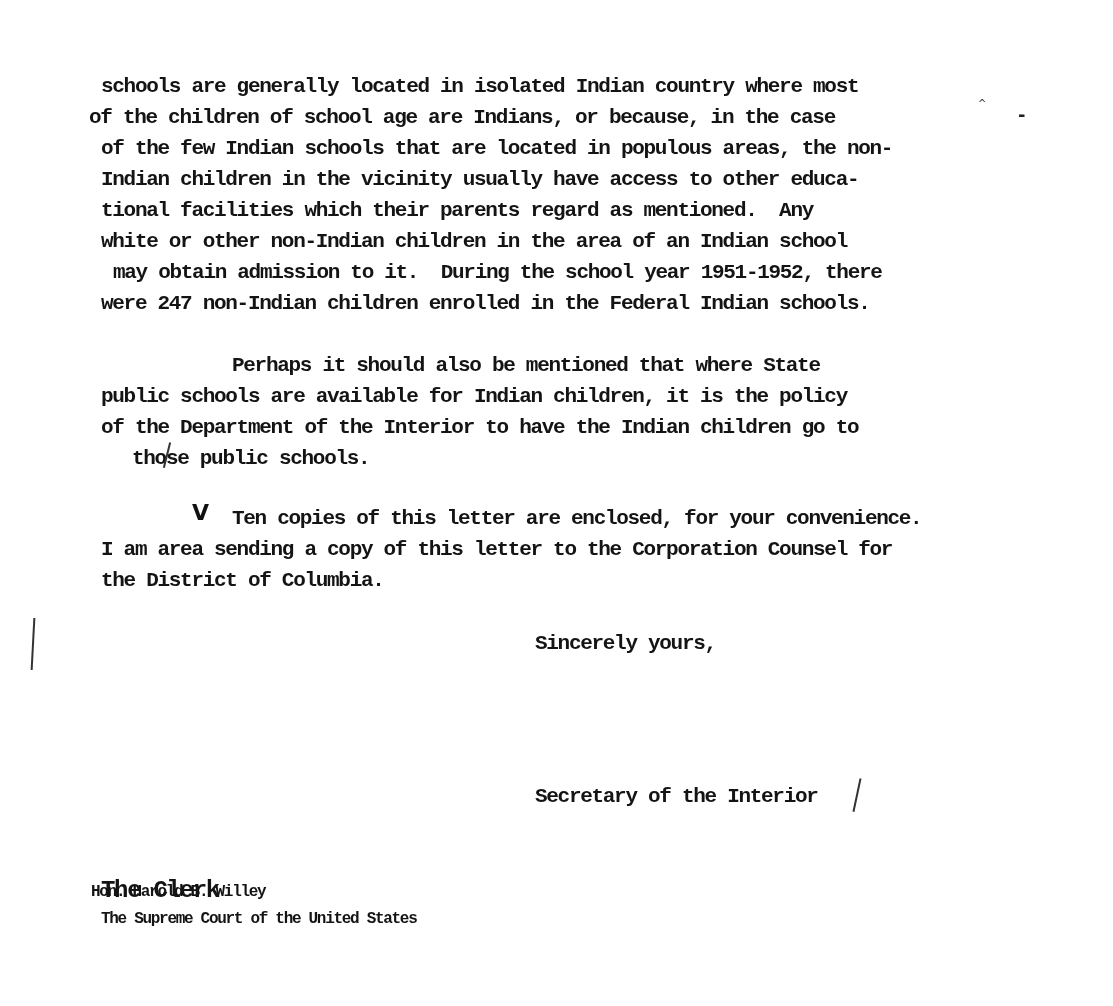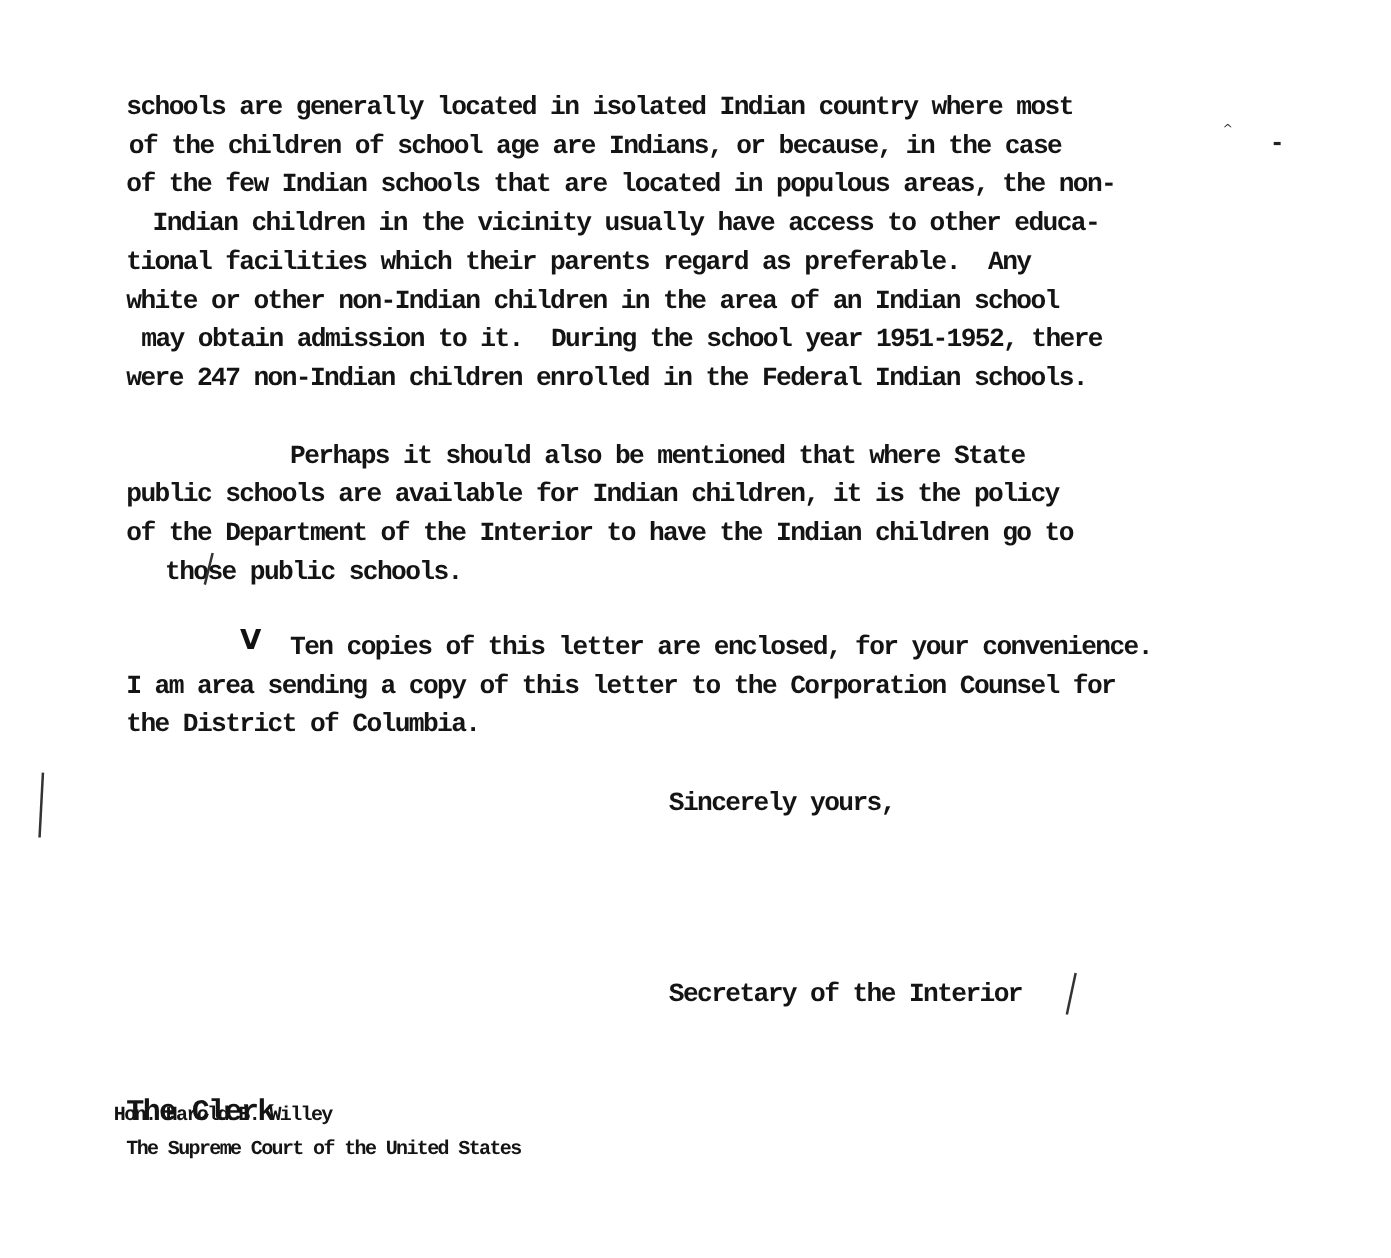--- a/index.html
+++ b/index.html
@@ -46,24 +46,24 @@
       color: #222;
     }
   </style>
 </head>
 <body>
 
 <div class="page">
 
   <div>
     <div class="line" style="left:101px; top:75px;">schools are generally located in isolated Indian country where most</div>
-    <div class="line" style="left:103px; top:106px;">of the children of school age are Indians, or because, in the case</div>
+    <div class="line" style="left:89px; top:106px;">of the children of school age are Indians, or because, in the case</div>
     <div class="line" style="left:101px; top:137px;">of the few Indian schools that are located in populous areas, the non-</div>
-    <div class="line" style="left:101px; top:168px;margin-left:21px;">Indian children in the vicinity usually have access to other educa-</div>
-    <div class="line" style="left:101px; top:199px;">tional facilities which their parents regard as preferable.  Any</div>
+    <div class="line" style="left:101px; top:168px;">Indian children in the vicinity usually have access to other educa-</div>
+    <div class="line" style="left:101px; top:199px;">tional facilities which their parents regard as mentioned.  Any</div>
     <div class="line" style="left:101px; top:230px;">white or other non-Indian children in the area of an Indian school</div>
     <div class="line" style="left:101px; top:261px;padding-left:12px;">may obtain admission to it.  During the school year 1951-1952, there</div>
     <div class="line" style="left:101px; top:292px;">were 247 non-Indian children enrolled in the Federal Indian schools.</div>
   </div>
 
   <div class="caret-mark" style="left:978px; top:98px;">^</div>
   <div class="dash-mark" style="left:1018px; top:104px;">-</div>
 
   <div>
     <div class="line" style="left:232px; top:354px;text-align:right;">Perhaps it should also be mentioned that where State</div>

